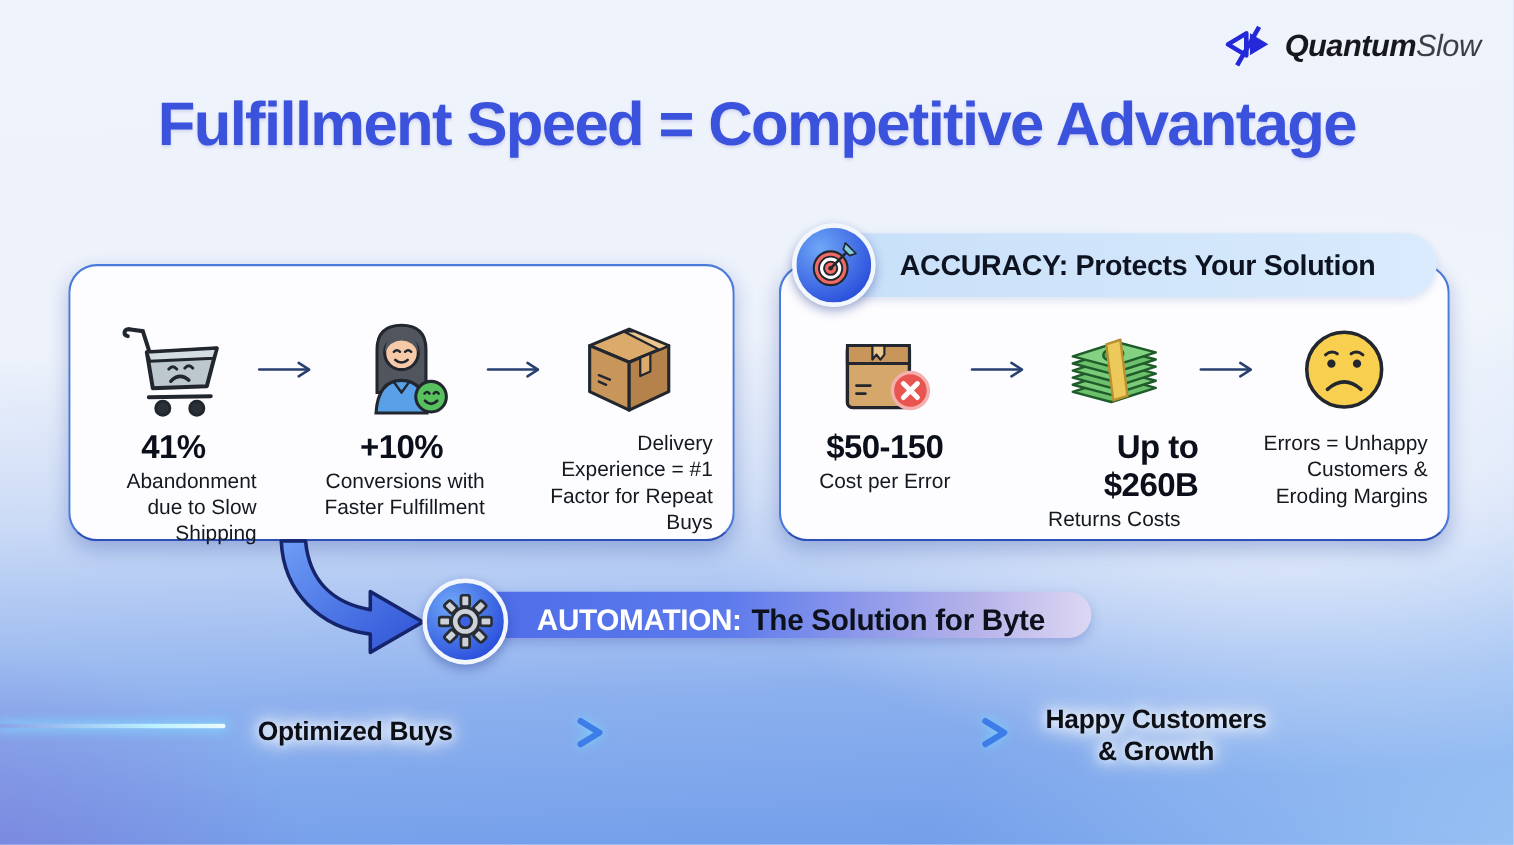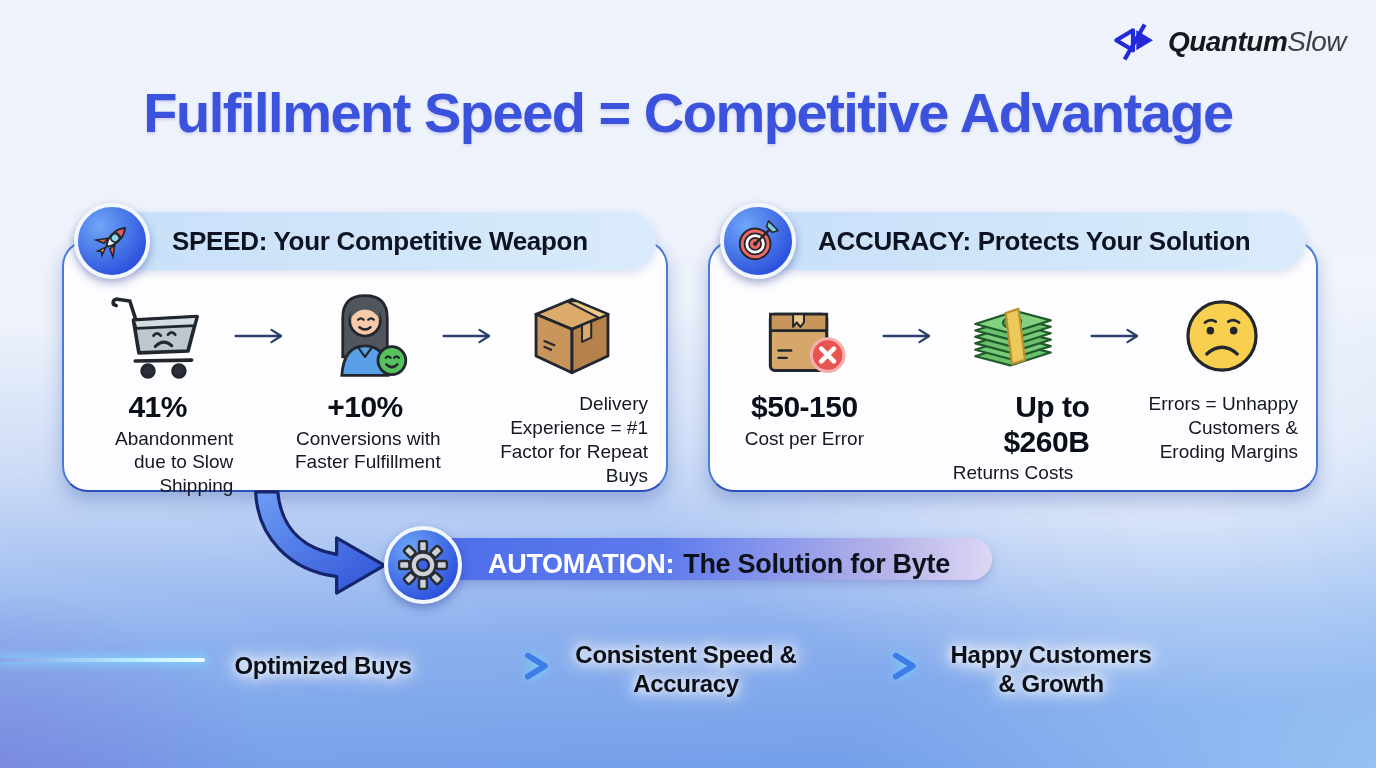--- a/index.html
+++ b/index.html
@@ -110,35 +110,20 @@
       <line x1="44" y1="1" x2="20" y2="43" stroke="#2328d8" stroke-width="5"></line>
     </svg>
     <div class="logo-text">
       <span class="bold">Quantum</span><span class="light">Slow</span>
     </div>
   </div>
 
   <div class="title">Fulfillment Speed = Competitive Advantage</div>
 
   <div class="card card-speed">
-    <div class="card-header">
-      <div class="badge-circle">
-        <svg width="46" height="46" viewBox="0 0 48 48">
-          <g transform="rotate(45 24 24)">
-            <path d="M24 5 C30.5 13 30.5 25 24 32 C17.5 25 17.5 13 24 5 Z" fill="#f4f6f8" stroke="#22262e" stroke-width="2"></path>
-            <path d="M24 5 C26.5 8 28.2 11.5 28.7 14.5 L19.3 14.5 C19.8 11.5 21.5 8 24 5 Z" fill="#e05f5d" stroke="#22262e" stroke-width="1.6"></path>
-            <circle cx="24" cy="19.5" r="4.3" fill="#8fd8e8" stroke="#22262e" stroke-width="1.8"></circle>
-            <path d="M19 25 L11.5 35 L19.8 31.5 Z" fill="#e05f5d" stroke="#22262e" stroke-width="1.6"></path>
-            <path d="M29 25 L36.5 35 L28.2 31.5 Z" fill="#e05f5d" stroke="#22262e" stroke-width="1.6"></path>
-            <path d="M24 33 L27.2 42 L24 39.6 L20.8 42 Z" fill="#f5a43c" stroke="#22262e" stroke-width="1.6"></path>
-          </g>
-        </svg>
-      </div>
-      <span class="header-label">SPEED: Your Competitive Weapon</span>
-    </div>
     <div class="card-body">
 
       <div class="card-item">
         <div class="icon-box">
           <svg width="100" height="95" viewBox="0 0 110 100">
             <path d="M10 9 L24 11 L32 36" fill="none" stroke="#22262e" stroke-width="4" stroke-linecap="round"></path>
             <path d="M10 9 C5 9 4 15 9 16" fill="none" stroke="#22262e" stroke-width="4" stroke-linecap="round"></path>
             <polygon points="28,32 98,28 88,66 34,68" fill="#bcc7ce" stroke="#22262e" stroke-width="4" stroke-linejoin="round"></polygon>
             <polygon points="28,32 98,28 95,38 31,41" fill="#d4dde2" stroke="#22262e" stroke-width="3" stroke-linejoin="round"></polygon>
             <path d="M50 49 q4 -5 8 0" fill="none" stroke="#22262e" stroke-width="3" stroke-linecap="round"></path>
@@ -330,21 +315,20 @@
     <defs>
       <linearGradient id="flowGrad" x1="0" y1="0" x2="1" y2="0">
         <stop offset="0" stop-color="#aef0ff"></stop>
           <stop offset="1" stop-color="#3e7de8"></stop>
       </linearGradient>
     </defs>
     <line x1="5" y1="16" x2="98" y2="16" stroke="url(#flowGrad)" stroke-width="6" stroke-linecap="round"></line>
     <path d="M84 5 L102 16 L84 27" fill="none" stroke="#3e7de8" stroke-width="6" stroke-linecap="round" stroke-linejoin="round"></path>
   </svg>
 
-  <div class="flow-label flow-step2">Consistent Speed &amp; Accuracy</div>
 
   <svg class="flow-arrow flow-arrow2" width="114" height="32" viewBox="0 0 120 32">
     <line x1="5" y1="16" x2="98" y2="16" stroke="url(#flowGrad)" stroke-width="6" stroke-linecap="round"></line>
     <path d="M84 5 L102 16 L84 27" fill="none" stroke="#3e7de8" stroke-width="6" stroke-linecap="round" stroke-linejoin="round"></path>
   </svg>
 
   <div class="flow-label flow-step3">Happy Customers &amp; Growth</div>
 
 </div>
 

